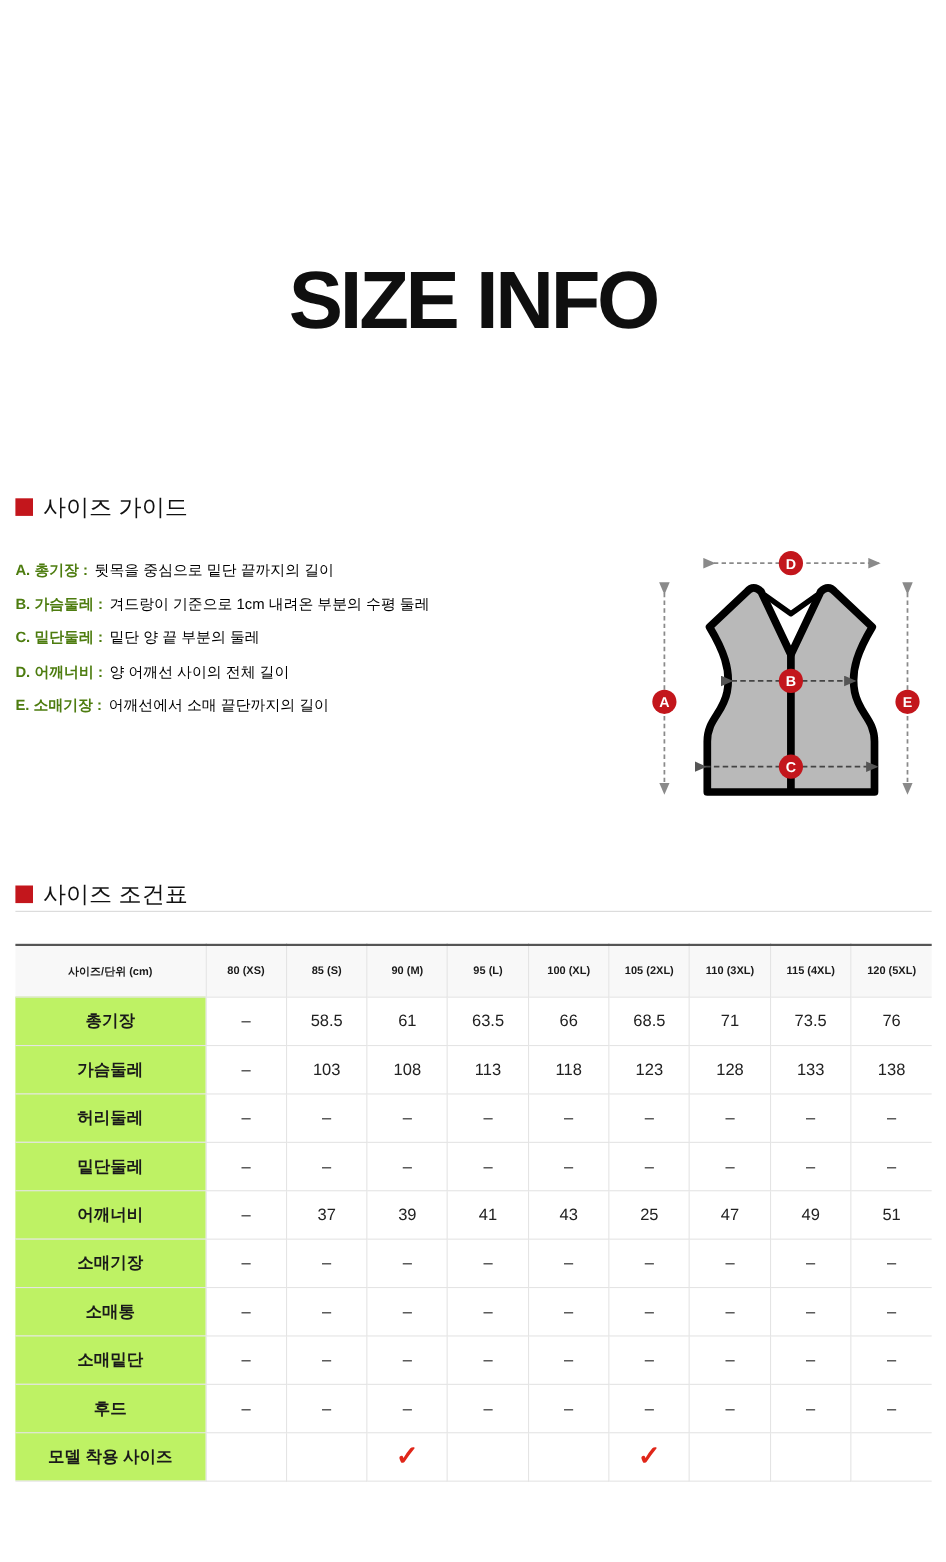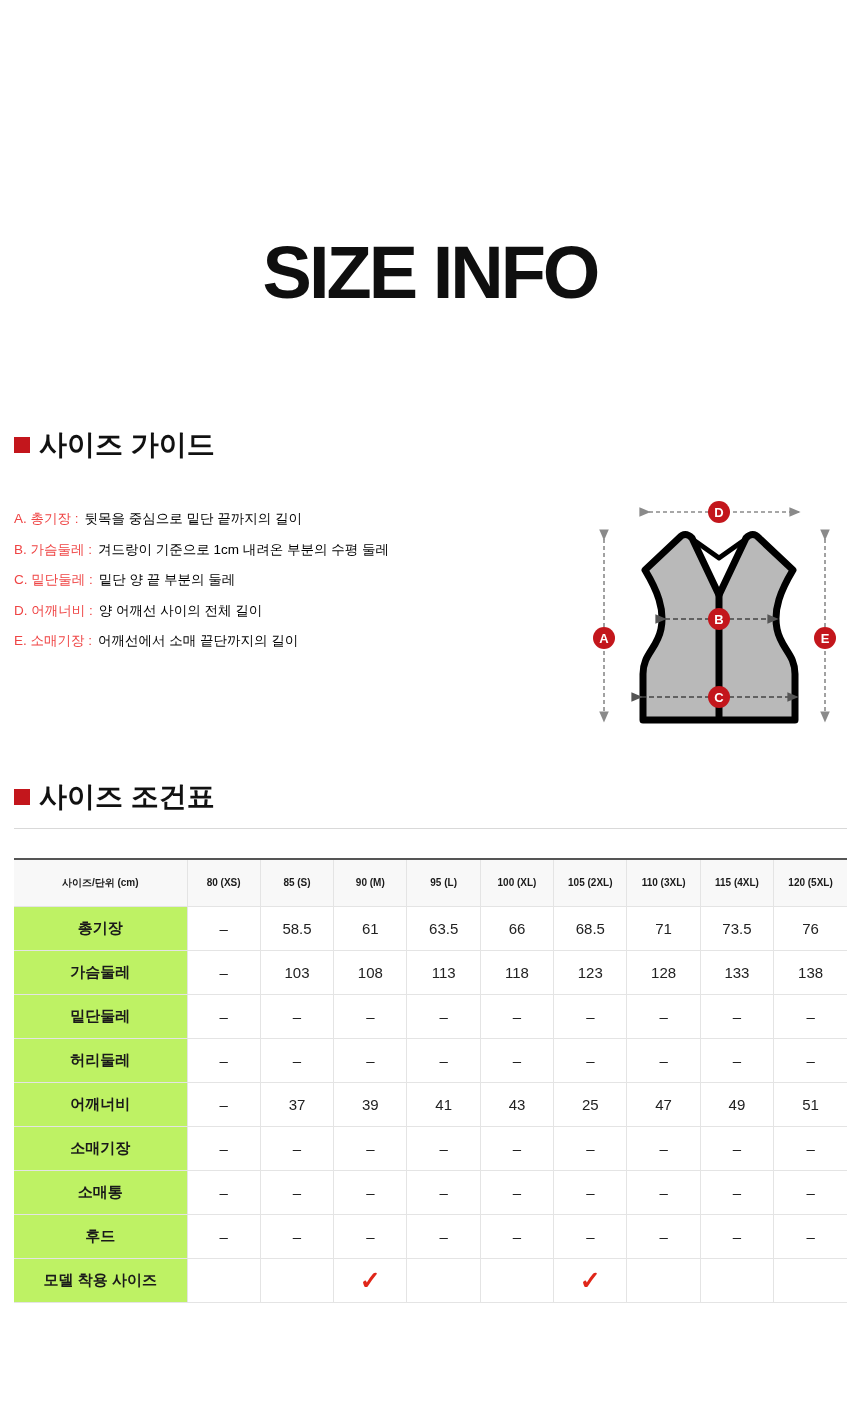--- a/index.html
+++ b/index.html
@@ -7,33 +7,33 @@
   .page {
     position:relative; width:860px; height:1420px; background:#fff;
     overflow:hidden; margin:0 auto;
   }
   .main-title {
     position:absolute; top:230px; left:0; width:100%;
     text-align:center; font-size:74px; font-weight:800;
     letter-spacing:-3px; color:#0f0f0f;
   }
   .section-heading {
-    position:absolute; left:14px; font-size:28px; font-weight:700; color:#111;
-    display:flex; align-items:center;
+    position:absolute; left:14px; font-size:21px; font-weight:400; color:#111;
+    display:flex; align-items:center;margin-top:21px;
   }
   .section-heading .bullet {
     display:inline-block; width:16px; height:16px; background:#c3161c;
     margin-right:9px;
   }
   .guide-heading { top:426px; }
   .table-heading { top:778px; }
 
   .guide-list { position:absolute; left:14px; top:504px; list-style:none; }
   .guide-list li { height:30.5px; font-size:13.5px; display:flex; align-items:center; }
-  .guide-label { font-weight:400; color:#ef4444; margin-right:6px; white-space:pre; }
+  .guide-label { font-weight:700; color:#4d7c0f; margin-right:6px; white-space:pre; }
   .guide-desc  { color:#000000; }
 
   .diagram { position:absolute; left:583px; top:494px; }
 
   .divider {
     position:absolute; left:14px; top:828px; width:833px; height:1px;
     background:#d9d9d9;
   }
 
   table.size-table {
@@ -186,33 +186,33 @@
           <td>103</td>
           <td>108</td>
           <td>113</td>
           <td>118</td>
           <td>123</td>
           <td>128</td>
           <td>133</td>
           <td>138</td>
         </tr>
         <tr>
+          <td class="row-label">허리둘레</td>
+          <td>–</td>
+          <td>–</td>
+          <td>–</td>
+          <td>–</td>
+          <td>–</td>
+          <td>–</td>
+          <td>–</td>
+          <td>–</td>
+          <td>–</td>
+        </tr>
+        <tr>
           <td class="row-label">밑단둘레</td>
-          <td>–</td>
-          <td>–</td>
-          <td>–</td>
-          <td>–</td>
-          <td>–</td>
-          <td>–</td>
-          <td>–</td>
-          <td>–</td>
-          <td>–</td>
-        </tr>
-        <tr>
-          <td class="row-label">허리둘레</td>
           <td>–</td>
           <td>–</td>
           <td>–</td>
           <td>–</td>
           <td>–</td>
           <td>–</td>
           <td>–</td>
           <td>–</td>
           <td>–</td>
         </tr>
@@ -246,20 +246,32 @@
           <td>–</td>
           <td>–</td>
           <td>–</td>
           <td>–</td>
           <td>–</td>
           <td>–</td>
           <td>–</td>
           <td>–</td>
         </tr>
         <tr>
+          <td class="row-label">소매밑단</td>
+          <td>–</td>
+          <td>–</td>
+          <td>–</td>
+          <td>–</td>
+          <td>–</td>
+          <td>–</td>
+          <td>–</td>
+          <td>–</td>
+          <td>–</td>
+        </tr>
+        <tr>
           <td class="row-label">후드</td>
           <td>–</td>
           <td>–</td>
           <td>–</td>
           <td>–</td>
           <td>–</td>
           <td>–</td>
           <td>–</td>
           <td>–</td>
           <td>–</td>

